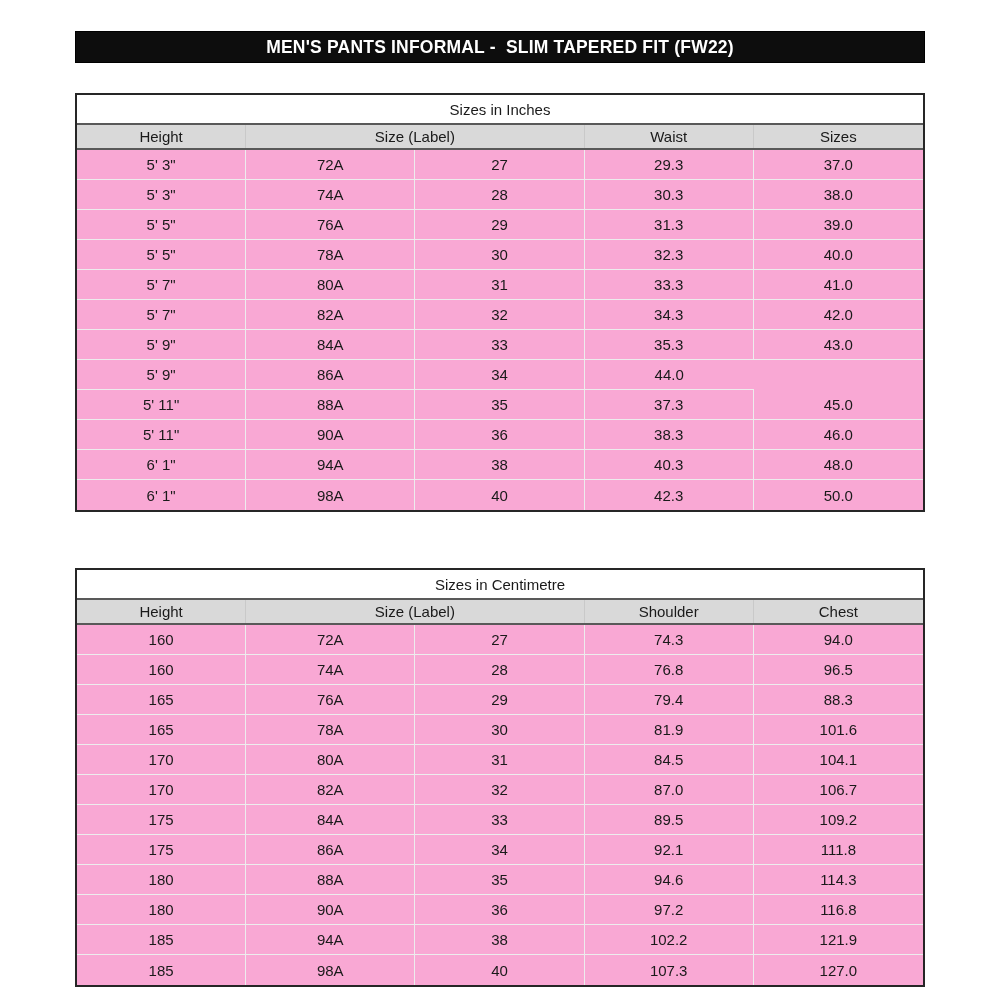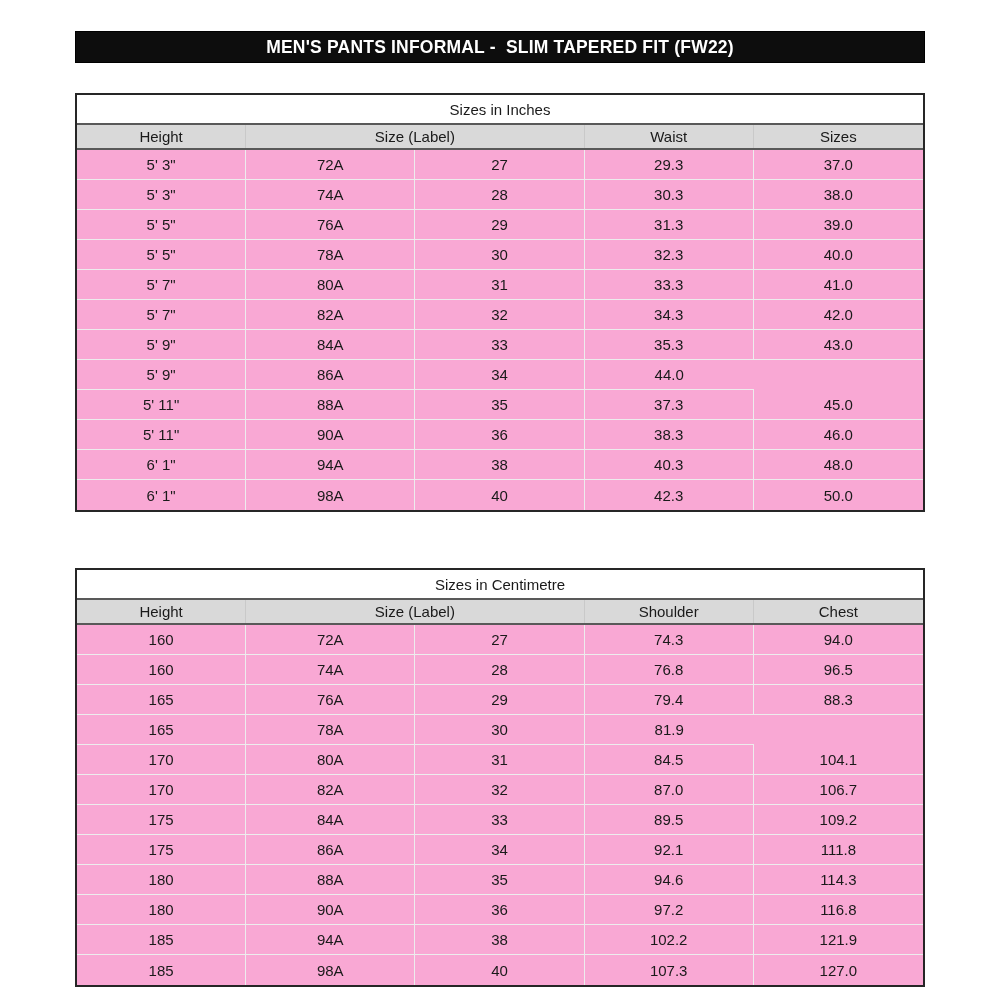--- a/index.html
+++ b/index.html
@@ -193,20 +193,21 @@
           <div class="td">76A</div>
           <div class="td">29</div>
           <div class="td">79.4</div>
           <div class="td">88.3</div>
         </div>
         <div class="tr">
           <div class="td">165</div>
           <div class="td">78A</div>
           <div class="td">30</div>
           <div class="td">81.9</div>
+          <div class="td">101.6</div>
         </div>
         <div class="tr">
           <div class="td">170</div>
           <div class="td">80A</div>
           <div class="td">31</div>
           <div class="td">84.5</div>
           <div class="td">104.1</div>
         </div>
         <div class="tr">
           <div class="td">170</div>

